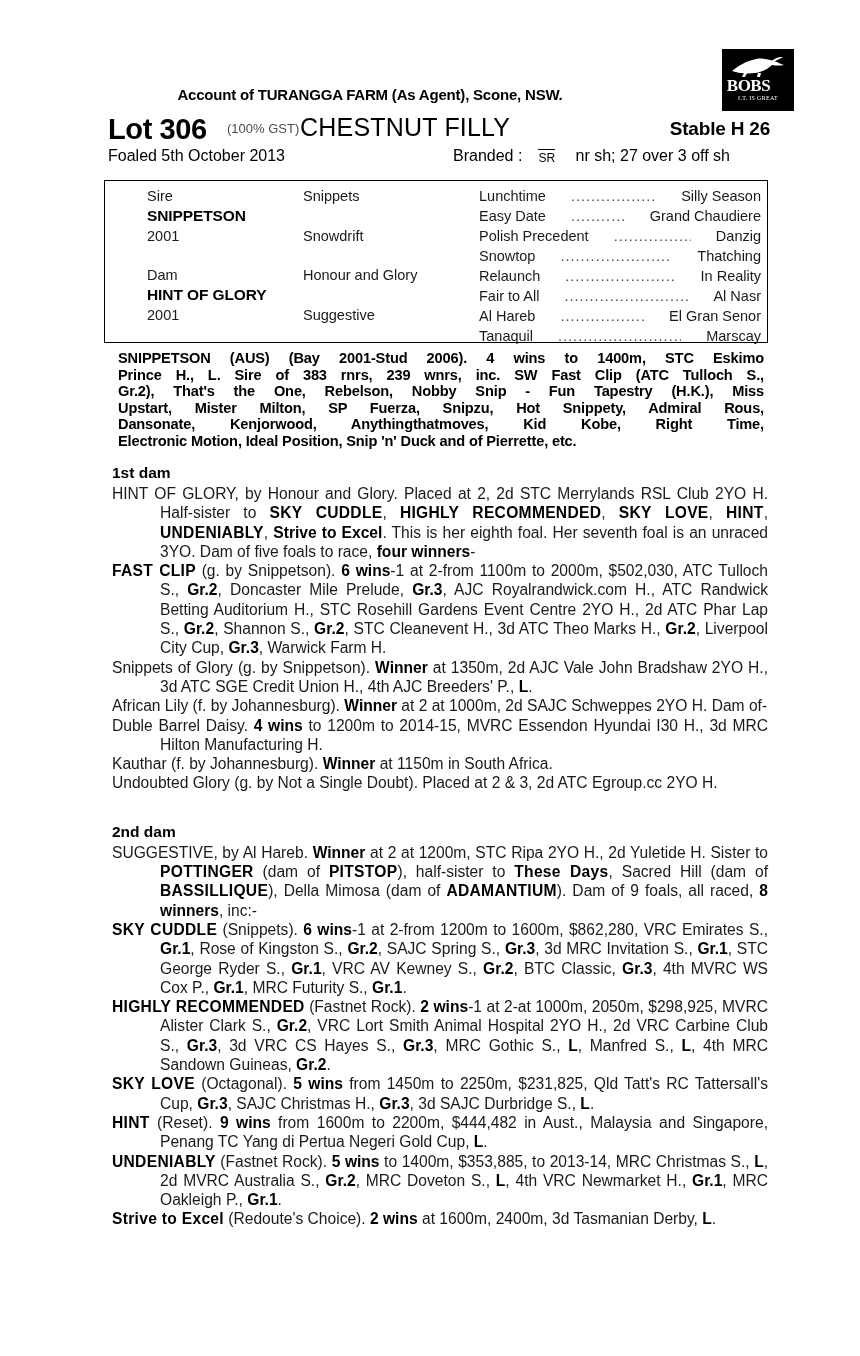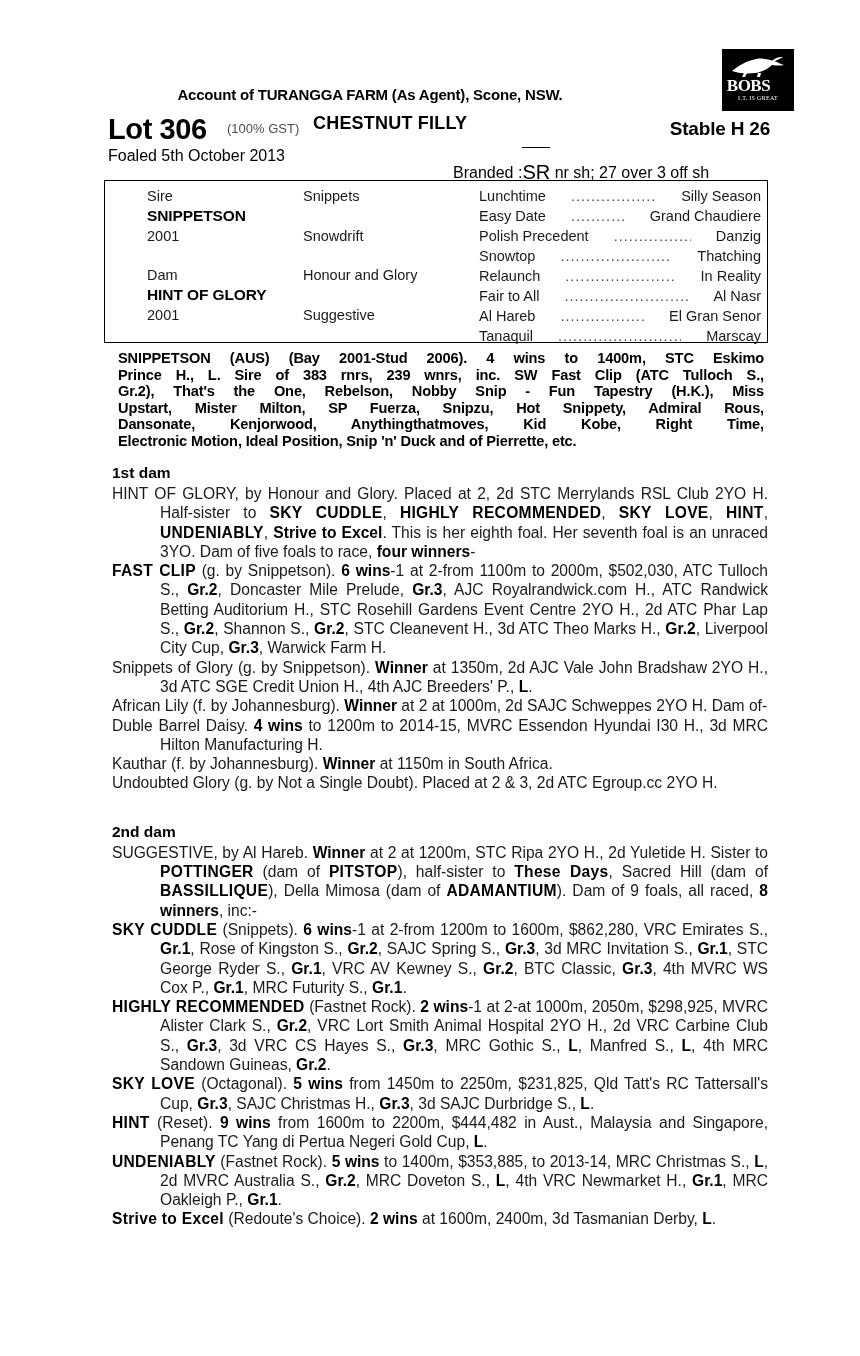--- a/index.html
+++ b/index.html
@@ -95,24 +95,24 @@
   .gst {
     position: absolute;
     left: 103px;
     top: 6px;
     font-size: 13px;
     color: #4d4d4d;
     margin-left: 16px;
   }
   .colour-sex {
     position: absolute;
-    left: 205px;
+    left: 192px;
     top: -2px;
-    font-size: 18px;
-    font-weight: bold;
+    font-size: 25px;
+    font-weight: normal;
     letter-spacing: 0.2px;
   }
   .stable {
     position: absolute;
     right: 0;
     top: 3px;
     font-size: 19px;
     font-weight: bold;
     letter-spacing: -0.2px;
   }
@@ -131,23 +131,23 @@
   }
   .branded-group {
     position: absolute;
     left: 345px;
     top: 0;
     white-space: nowrap;
   }
   .brand-glyph {
     display: inline-block;
     border-top: 1.6px solid #000;
-    padding-top: 16px;
-    margin: 0 0;
-    font-size: 20px;
+    padding-top: 0px;
+    margin: 0 16px;
+    font-size: 12px;
     line-height: 17px;
     letter-spacing: 0px;
     vertical-align: -1px;
   }
 
   
   .ped-table {
     position: absolute;
     left: 104px;
     top: 180px;

